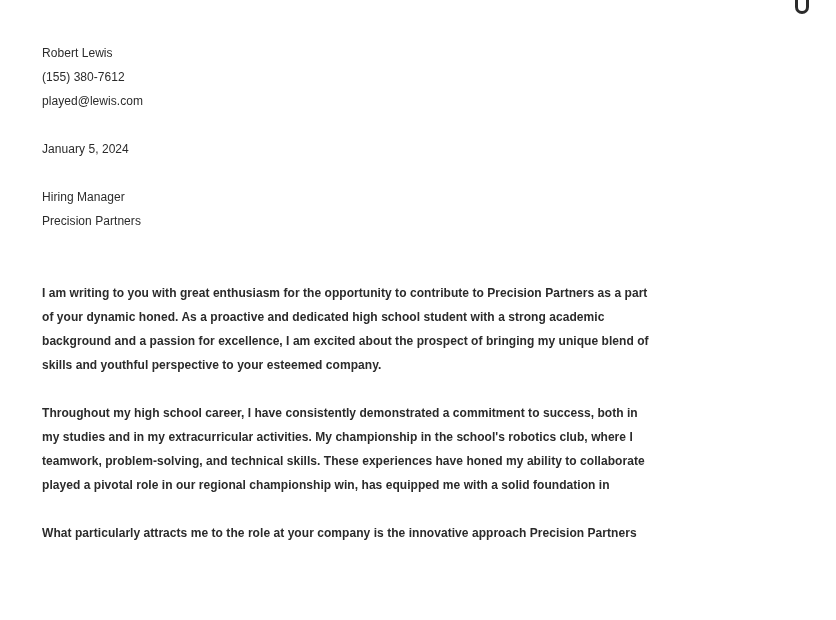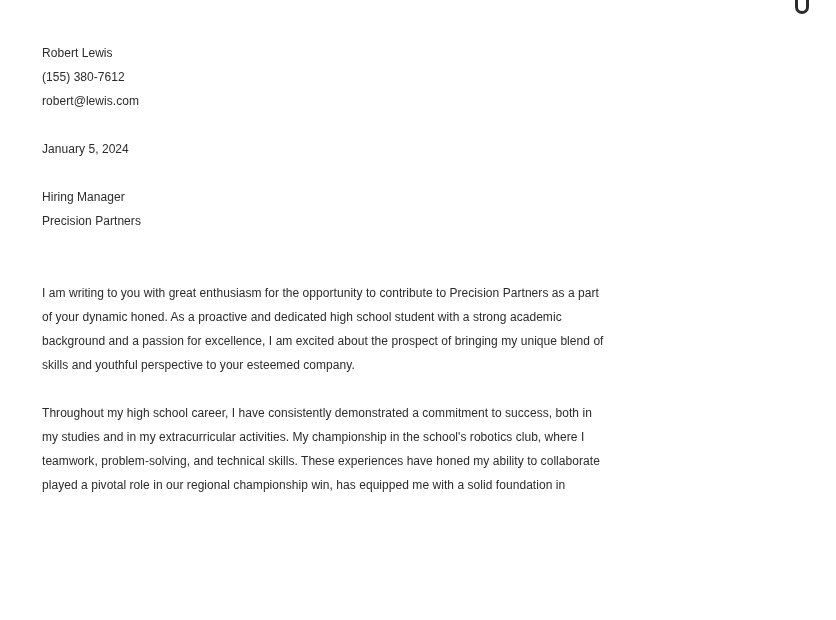--- a/index.html
+++ b/index.html
@@ -30,32 +30,32 @@
       position: absolute;
       left: 42px;
       top: 41px;
       width: 760px;
       font-size: 12px;
       line-height: 24px;
       letter-spacing: 0.05px;
     }
     .line { display: block; white-space: nowrap; }
     .gap { height: 24px; }
-    .para { display: block; }
+    .para { display: block; font-weight: bold; }
   </style>
 </head>
 <body>
 
 <div class="corner-glyph"></div>
 
 <div class="letter">
   <div>
     <span class="line">Robert Lewis</span>
     <span class="line">(155) 380-7612</span>
-    <span class="line">robert@lewis.com</span>
+    <span class="line">played@lewis.com</span>
   </div>
   <div class="gap"></div>
   <span class="line">January 5, 2024</span>
   <div class="gap"></div>
   <div>
     <span class="line">Hiring Manager</span>
     <span class="line">Precision Partners</span>
   </div>
   <div class="gap"></div>
   <div class="gap"></div>
@@ -69,13 +69,16 @@
   <div class="gap"></div>
 
   <div class="para">
     <span class="line">Throughout my high school career, I have consistently demonstrated a commitment to success, both in</span>
     <span class="line">my studies and in my extracurricular activities. My championship in the school's robotics club, where I</span>
     <span class="line">teamwork, problem-solving, and technical skills. These experiences have honed my ability to collaborate</span>
     <span class="line">played a pivotal role in our regional championship win, has equipped me with a solid foundation in</span>
   </div>
   <div class="gap"></div>
 
+  <div class="para">
+    <span class="line">What particularly attracts me to the role at your company is the innovative approach Precision Partners</span>
+  </div>
 </div>
 
 </body></html>

